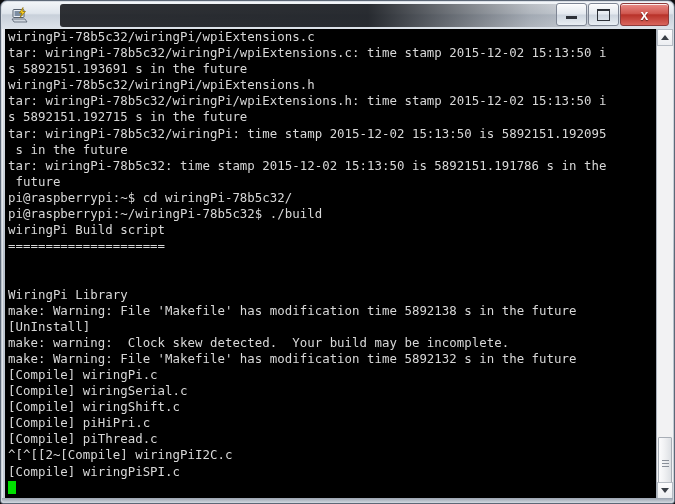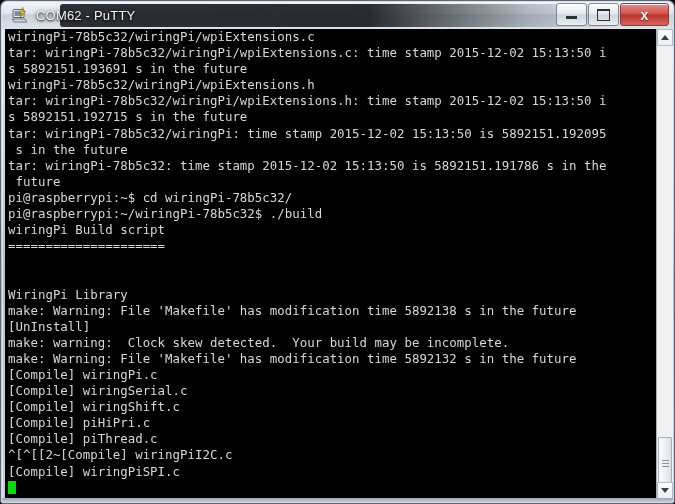--- a/index.html
+++ b/index.html
@@ -140,21 +140,20 @@
 
       <div class="tb-icon">
         <svg width="19" height="19" viewBox="0 0 19 19">
           <rect x="2" y="3.5" width="11" height="8" rx="1" fill="#e9eef4" stroke="#56606e" stroke-width="1"></rect>
           <rect x="3.5" y="5" width="8" height="5" fill="#7d8ea3"></rect>
           <path d="M1 13 L14 13 L16 16 L3 16 Z" fill="#cfd6de" stroke="#56606e" stroke-width="0.8"></path>
           <path d="M12 1.5 L8.5 7 L11 7 L9 11.5 L14.5 5.5 L11.8 5.5 Z" fill="#ffd21e" stroke="#8a6a00" stroke-width="0.7"></path>
         </svg>
       </div>
 
-      <div class="tb-title">COM62 - PuTTY</div>
 
       <div class="tb-buttons">
         <div class="tb-btn">
           <span class="glyph">
               <span class="min-bar"></span>
             </span>
         </div>
         <div class="tb-btn">
           <span class="glyph">
               <span class="max-box"></span>

